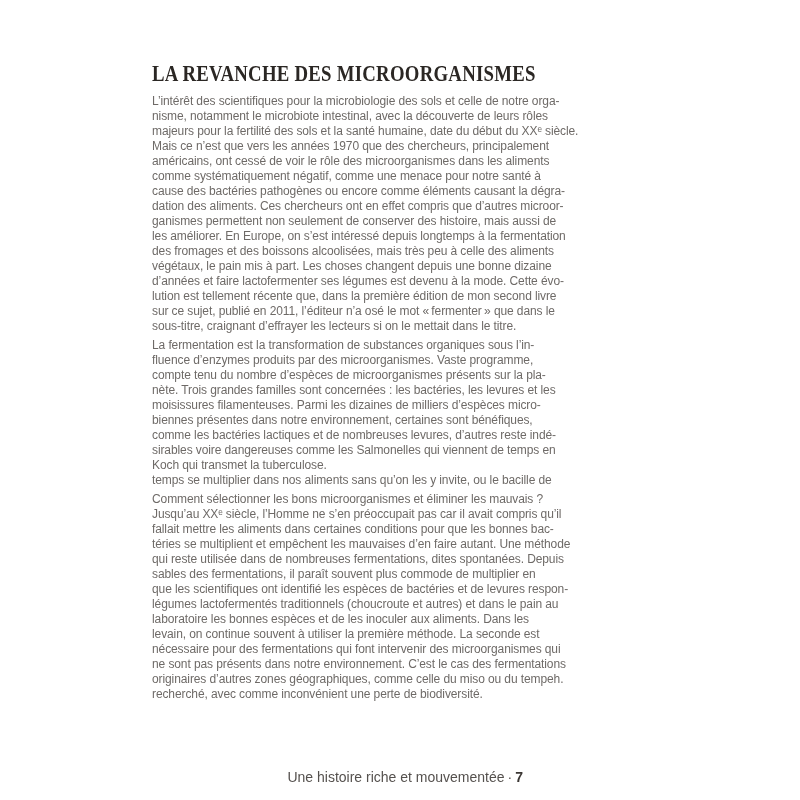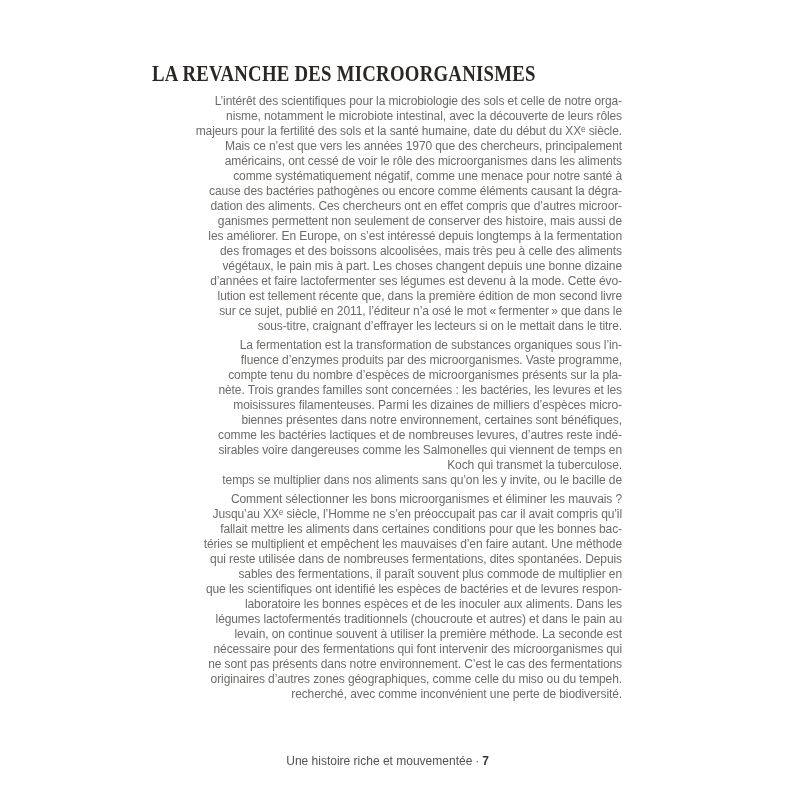--- a/index.html
+++ b/index.html
@@ -17,20 +17,21 @@
     height:800px;
     background:var(--page-background);
     overflow:hidden;
   }
   .page{
     position:relative;
     width:672px;
     height:800px;
     background:var(--page-background);
     font-family:"Liberation Sans", sans-serif;
+    padding-left:34px;
   }
   .chapter-title{
     position:absolute;
     top:62px;
     left:152px;
     margin:0;
     font-family:"Liberation Serif", serif;
     font-weight:700;
     font-size:23.5px;
     line-height:1;
@@ -50,27 +51,26 @@
     line-height:15px;
     letter-spacing:-0.1px;
   }
   .para{
     margin:0 0 4px 0;
     padding:0;
   }
   .line{
     display:block;
     white-space:pre;
-    text-align:right;
   }
   .page-footer{
     position:absolute;
-    top:756px;
+    top:772px;
     right:183px;
-    font-size:12px;
+    font-size:14px;
     line-height:10px;
     color:var(--footer-text);
     white-space:nowrap;
     text-align:right;
   }
   .footer-sep{
     margin:0 3px;
   }
   .footer-pagenum{
     font-weight:700;
@@ -116,22 +116,22 @@
         <span class="line">temps se multiplier dans nos aliments sans qu’on les y invite, ou le bacille de</span>
       </p>
       <p class="para">
         <span class="line">Comment sélectionner les bons microorganismes et éliminer les mauvais ?</span>
         <span class="line">Jusqu’au XXᵉ siècle, l’Homme ne s’en préoccupait pas car il avait compris qu’il</span>
         <span class="line">fallait mettre les aliments dans certaines conditions pour que les bonnes bac-</span>
         <span class="line">téries se multiplient et empêchent les mauvaises d’en faire autant. Une méthode</span>
         <span class="line">qui reste utilisée dans de nombreuses fermentations, dites spontanées. Depuis</span>
         <span class="line">sables des fermentations, il paraît souvent plus commode de multiplier en</span>
         <span class="line">que les scientifiques ont identifié les espèces de bactéries et de levures respon-</span>
+        <span class="line">légumes lactofermentés traditionnels (choucroute et autres) et dans le pain au</span>
         <span class="line">laboratoire les bonnes espèces et de les inoculer aux aliments. Dans les</span>
-        <span class="line">légumes lactofermentés traditionnels (choucroute et autres) et dans le pain au</span>
         <span class="line">levain, on continue souvent à utiliser la première méthode. La seconde est</span>
         <span class="line">nécessaire pour des fermentations qui font intervenir des microorganismes qui</span>
         <span class="line">ne sont pas présents dans notre environnement. C’est le cas des fermentations</span>
         <span class="line">originaires d’autres zones géographiques, comme celle du miso ou du tempeh.</span>
         <span class="line">recherché, avec comme inconvénient une perte de biodiversité.</span>
       </p>
     </div>
 
   <div class="page-footer">
     <span class="footer-head">Une histoire riche et mouvementée</span><span class="footer-sep">·</span><span class="footer-pagenum">7</span>

